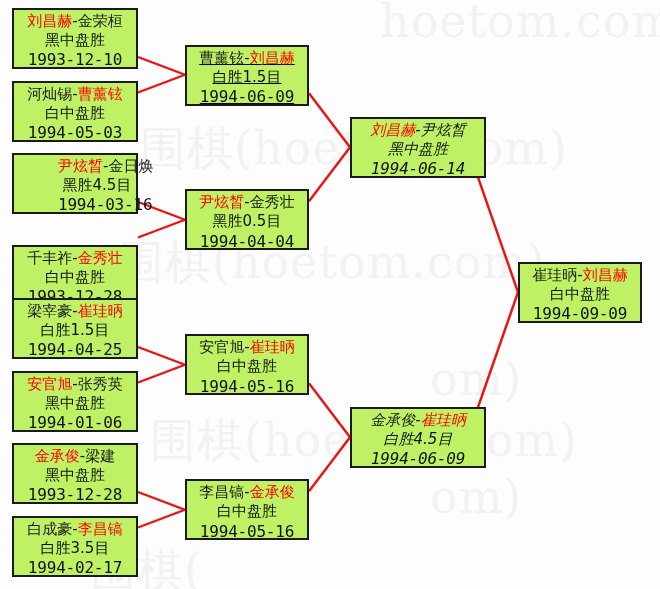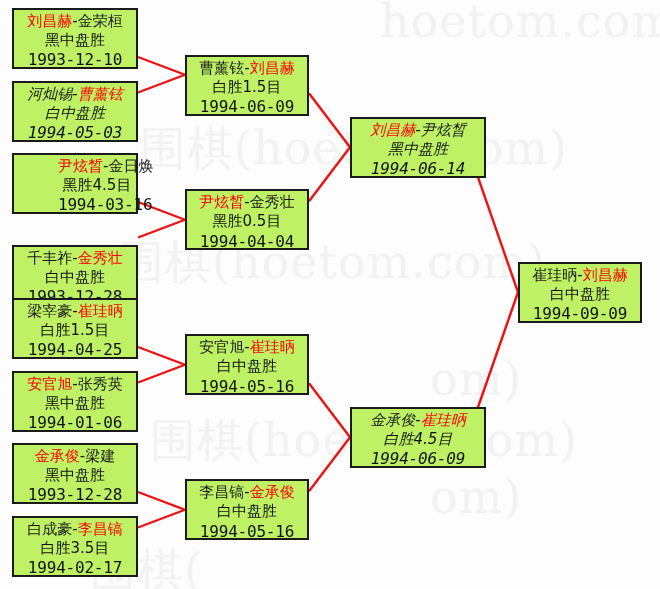--- a/index.html
+++ b/index.html
@@ -123,21 +123,21 @@
       <line x1="474" y1="165.75" x2="518" y2="292.25" stroke="#ee1111" stroke-width="2.4"></line>
       <line x1="474" y1="418.75" x2="518" y2="292.25" stroke="#ee1111" stroke-width="2.4"></line>
     </svg>
 
   <div id="boxes">
       <div class="match r1" style="top: 8px;">
         <div class="players"><span class="pname win">刘昌赫</span><span class="dash">-</span><span class="pname lose">金荣桓</span></div>
         <div class="result">黑中盘胜</div>
         <div class="date">1993-12-10</div>
       </div>
-      <div class="match r1" style="top: 80.5px; font-style: italic;">
+      <div class="match r1" style="top: 80.5px;">
         <div class="players"><span class="pname lose">河灿锡</span><span class="dash">-</span><span class="pname win">曹薰铉</span></div>
         <div class="result">白中盘胜</div>
         <div class="date">1994-05-03</div>
       </div>
       <div class="match r1" style="top: 153px; padding-left: 44px;">
         <div class="players"><span class="pname win">尹炫晳</span><span class="dash">-</span><span class="pname lose">金日焕</span></div>
         <div class="result">黑胜4.5目</div>
         <div class="date">1994-03-16</div>
       </div>
       <div class="match r1" style="top: 225.5px; margin-top: 19px;">
@@ -158,21 +158,21 @@
       <div class="match r1" style="top: 443px;">
         <div class="players"><span class="pname win">金承俊</span><span class="dash">-</span><span class="pname lose">梁建</span></div>
         <div class="result">黑中盘胜</div>
         <div class="date">1993-12-28</div>
       </div>
       <div class="match r1" style="top: 515.5px;">
         <div class="players"><span class="pname lose">白成豪</span><span class="dash">-</span><span class="pname win">李昌镐</span></div>
         <div class="result">白胜3.5目</div>
         <div class="date">1994-02-17</div>
       </div>
-      <div class="match r2" style="top: 55px;">
+      <div class="match r2" style="top: 45px; text-decoration: underline;">
         <div class="players"><span class="pname lose">曹薰铉</span><span class="dash">-</span><span class="pname win">刘昌赫</span></div>
         <div class="result">白胜1.5目</div>
         <div class="date">1994-06-09</div>
       </div>
       <div class="match r2" style="top: 189.25px;">
         <div class="players"><span class="pname win">尹炫晳</span><span class="dash">-</span><span class="pname lose">金秀壮</span></div>
         <div class="result">黑胜0.5目</div>
         <div class="date">1994-04-04</div>
       </div>
       <div class="match r2" style="top: 334.25px;">

